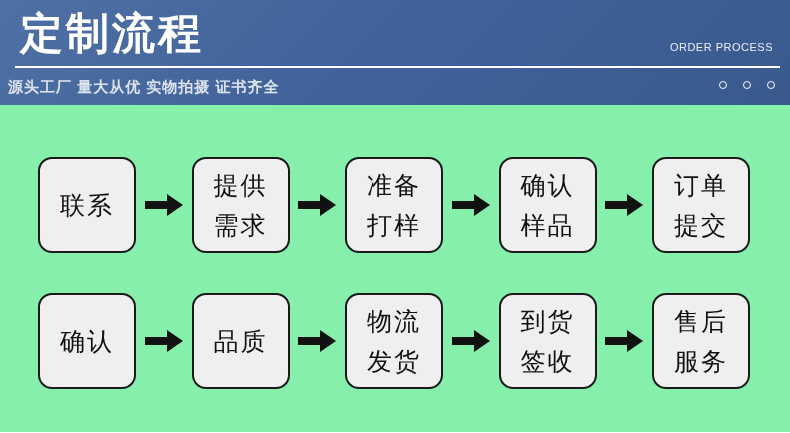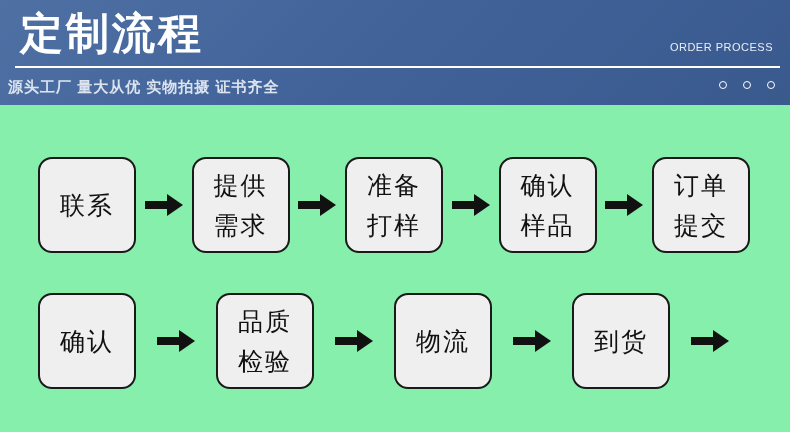--- a/index.html
+++ b/index.html
@@ -199,42 +199,47 @@
         <span>确认</span>
       </div>
       <div class="arrow">
           <div class="arrow-shape">
             <span class="shaft"></span>
             <span class="head"></span>
           </div>
         </div>
       <div class="step">
         <span>品质</span>
-        <span>检验</span>
       </div>
       <div class="arrow">
           <div class="arrow-shape">
             <span class="shaft"></span>
             <span class="head"></span>
           </div>
         </div>
       <div class="step">
         <span>物流</span>
+        <span>发货</span>
       </div>
       <div class="arrow">
           <div class="arrow-shape">
             <span class="shaft"></span>
             <span class="head"></span>
           </div>
         </div>
       <div class="step">
         <span>到货</span>
-      </div>
-      <div class="arrow">
-          <div class="arrow-shape">
-            <span class="shaft"></span>
-            <span class="head"></span>
-          </div>
-        </div>
+        <span>签收</span>
+      </div>
+      <div class="arrow">
+          <div class="arrow-shape">
+            <span class="shaft"></span>
+            <span class="head"></span>
+          </div>
+        </div>
+      <div class="step">
+        <span>售后</span>
+        <span>服务</span>
+      </div>
     </div>
 
   </div>
 </div>
 
 </body></html>

